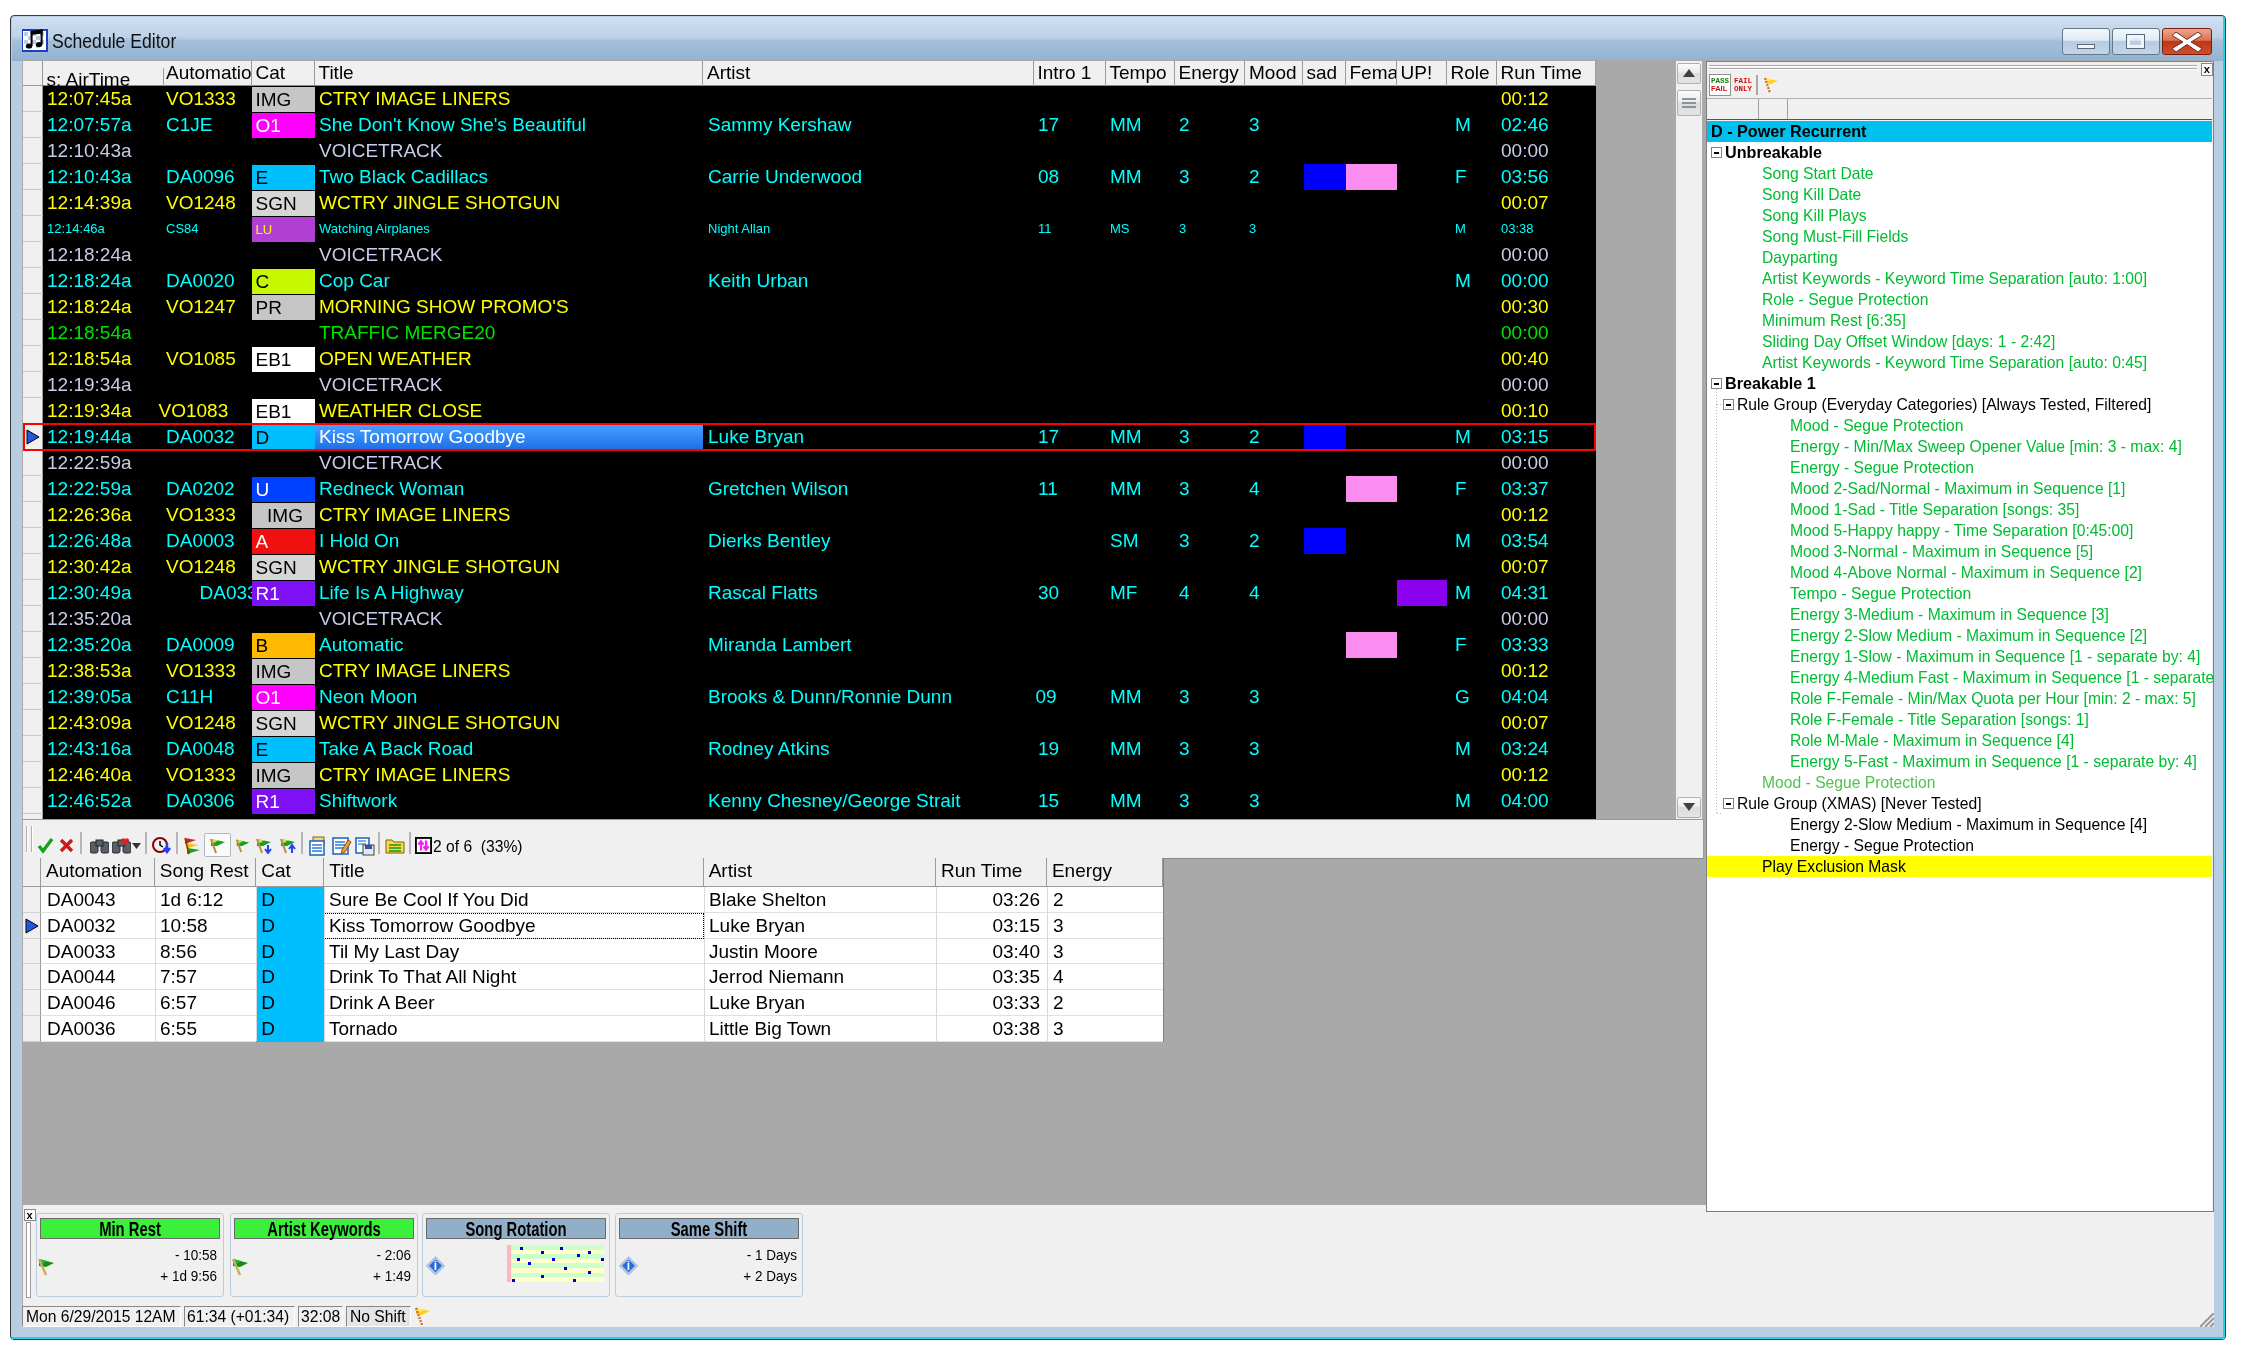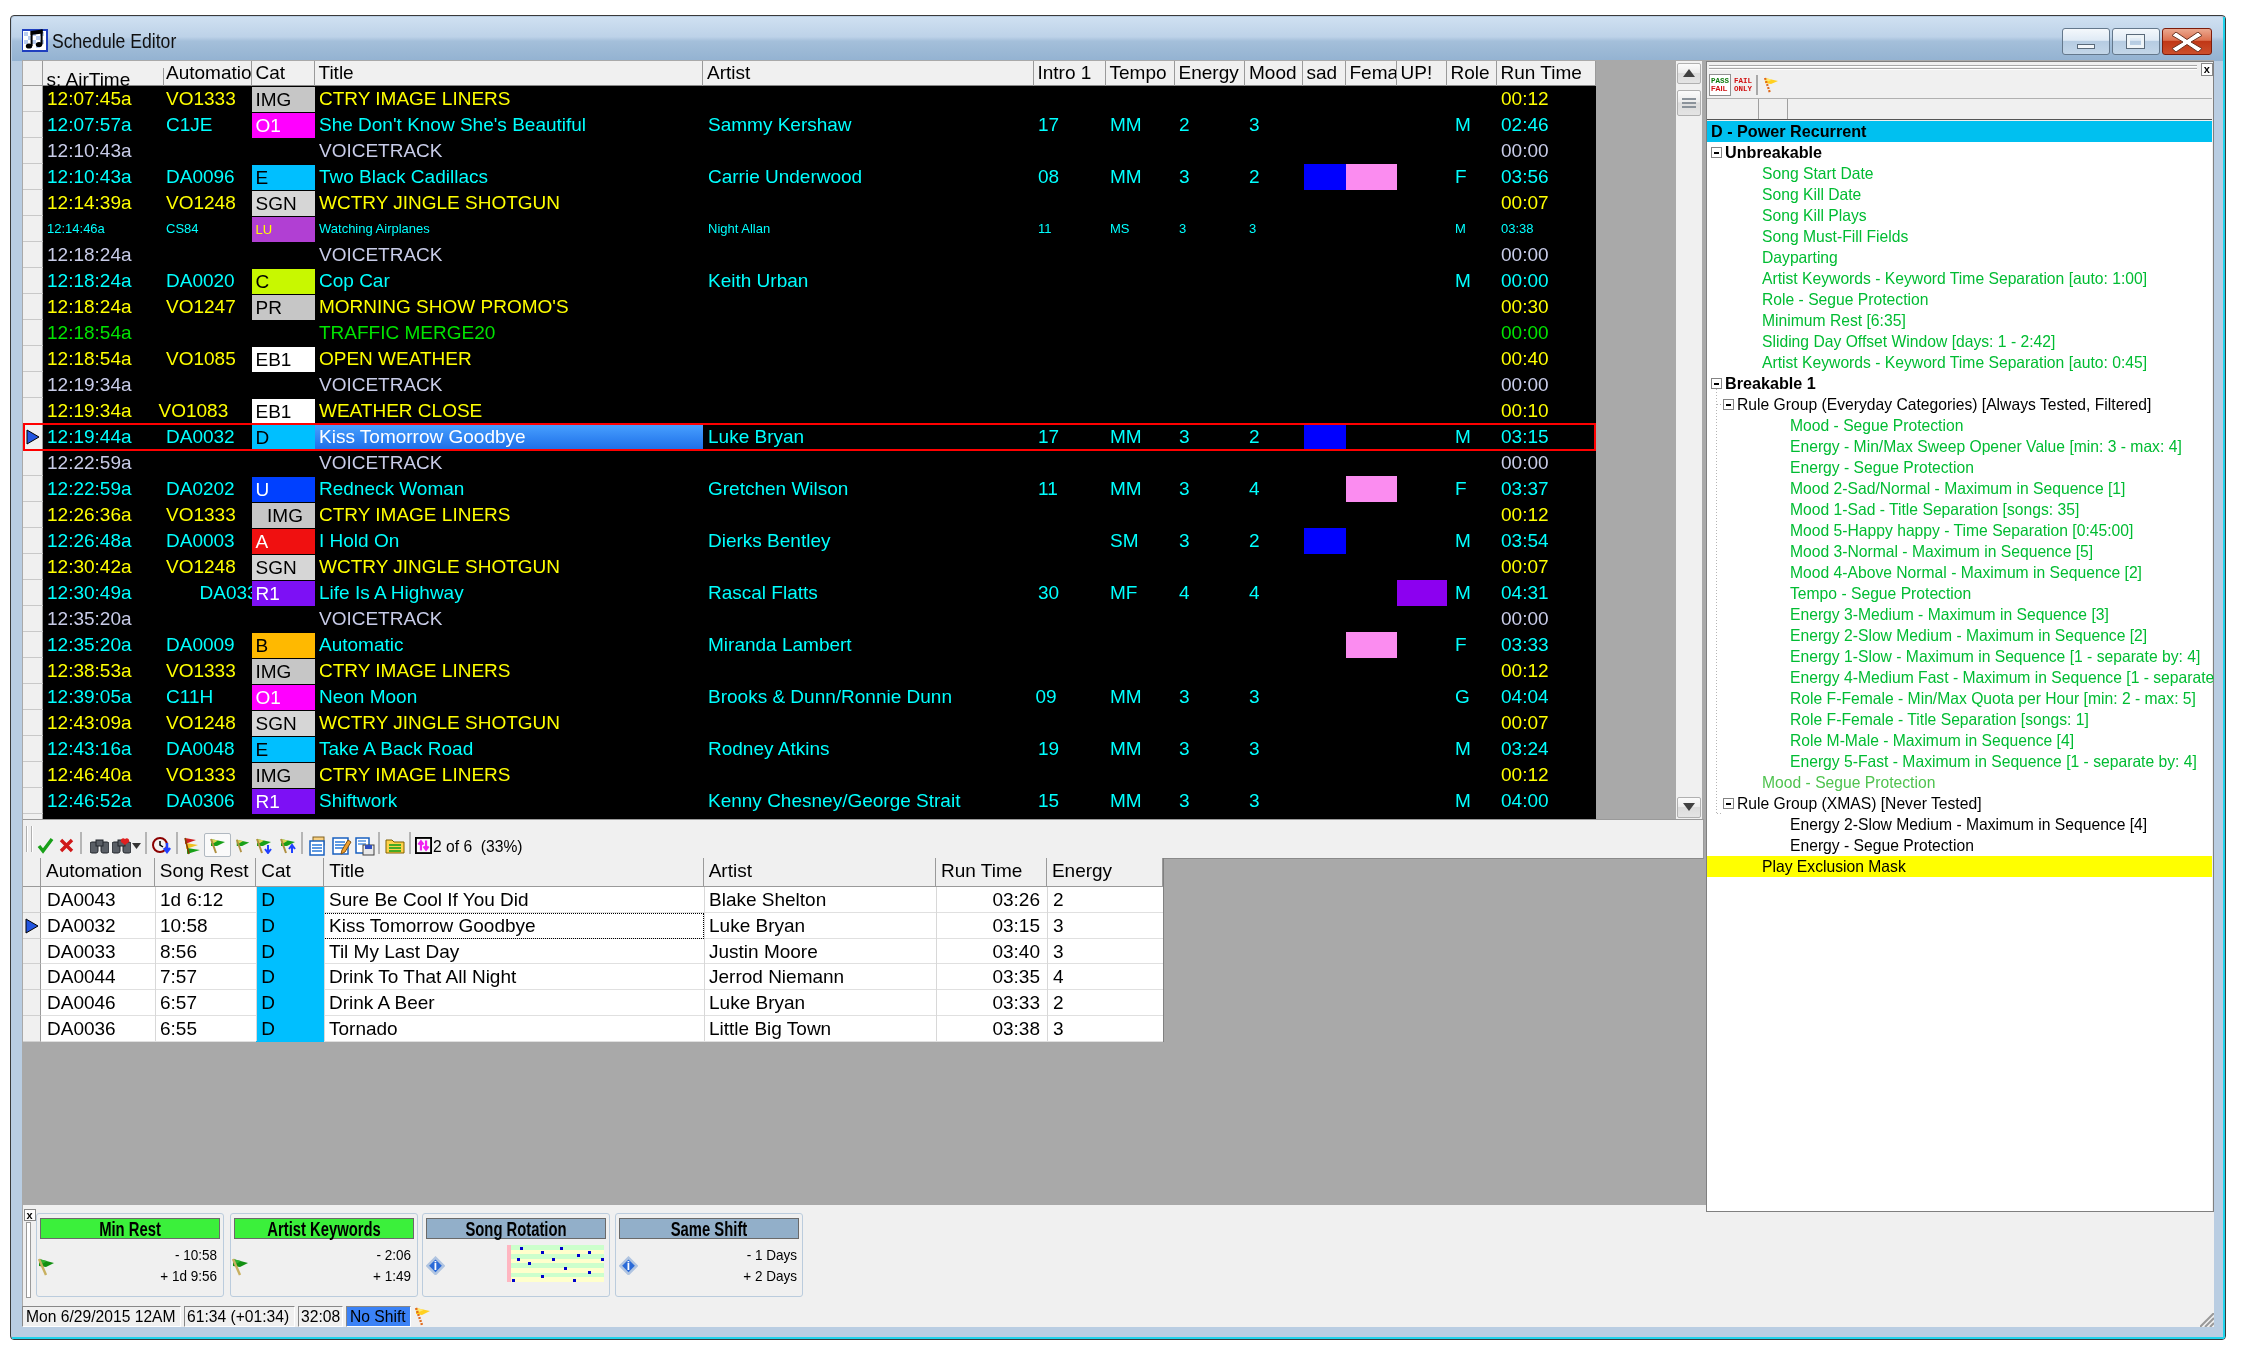--- a/index.html
+++ b/index.html
@@ -769,21 +769,21 @@
 <div class="abs" style="left:573px;top:1279px;width:3px;height:3px;background:#0000cc;"></div>
 <div class="abs" style="left:22px;top:1305.5px;width:158.5px;height:21px;background:#f0f0f0;border:1px solid #888;border-bottom-color:#fff;border-right-color:#fff;overflow:hidden;">
     <span style="position:absolute;left:2.5px;top:-1px;font-size:17px;color:#000;line-height:21px;white-space:nowrap;transform:scaleX(0.92);transform-origin:left center;">Mon 6/29/2015 12AM</span>
   </div>
 <div class="abs" style="left:183.5px;top:1305.5px;width:111.0px;height:21px;background:#f0f0f0;border:1px solid #888;border-bottom-color:#fff;border-right-color:#fff;overflow:hidden;">
     <span style="position:absolute;left:2.5px;top:-1px;font-size:17px;color:#000;line-height:21px;white-space:nowrap;transform:scaleX(0.92);transform-origin:left center;">61:34 (+01:34)</span>
   </div>
 <div class="abs" style="left:297.5px;top:1305.5px;width:45.5px;height:21px;background:#f0f0f0;border:1px solid #888;border-bottom-color:#fff;border-right-color:#fff;overflow:hidden;">
     <span style="position:absolute;left:2.5px;top:-1px;font-size:17px;color:#000;line-height:21px;white-space:nowrap;transform:scaleX(0.92);transform-origin:left center;">32:08</span>
   </div>
-<div class="abs" style="left:346px;top:1305.5px;width:64.5px;height:21px;background:#3b82f6;border:1px solid #888;border-bottom-color:#fff;border-right-color:#fff;overflow:hidden;padding-left:40px;">
+<div class="abs" style="left:346px;top:1305.5px;width:64.5px;height:21px;background:#e5e5e5;border:1px solid #888;border-bottom-color:#fff;border-right-color:#fff;overflow:hidden;padding-left:40px;">
     <span style="position:absolute;left:2.5px;top:-1px;font-size:17px;color:#000;line-height:21px;white-space:nowrap;transform:scaleX(0.92);transform-origin:left center;">No Shift</span>
   </div>
 <svg class="abs" style="left:413px;top:1306px;" width="20" height="21" viewBox="0 0 20 21">
 <polygon points="3,2 17,5 9,9 3,8" fill="#ffd020"></polygon>
     <polygon points="3,2 11,3.8 6,6 3,5.6" fill="#ffe870"></polygon>
 <line x1="3" y1="2" x2="9" y2="19" stroke="#e06818" stroke-width="2.4" stroke-dasharray="2,1.2"></line>
   </svg>
 <div class="abs" style="left:1706px;top:61px;width:507.5px;height:1151px;background:#f0f0f0;border:1px solid #808080;"></div>
 <div class="abs" style="left:1709px;top:64.5px;width:488px;height:2px;border-top:1.5px solid #a8a8a8;background:#fff;"></div>
 <div class="abs" style="left:1709px;top:68px;width:488px;height:2px;border-top:1.5px solid #a8a8a8;background:#fff;"></div>

